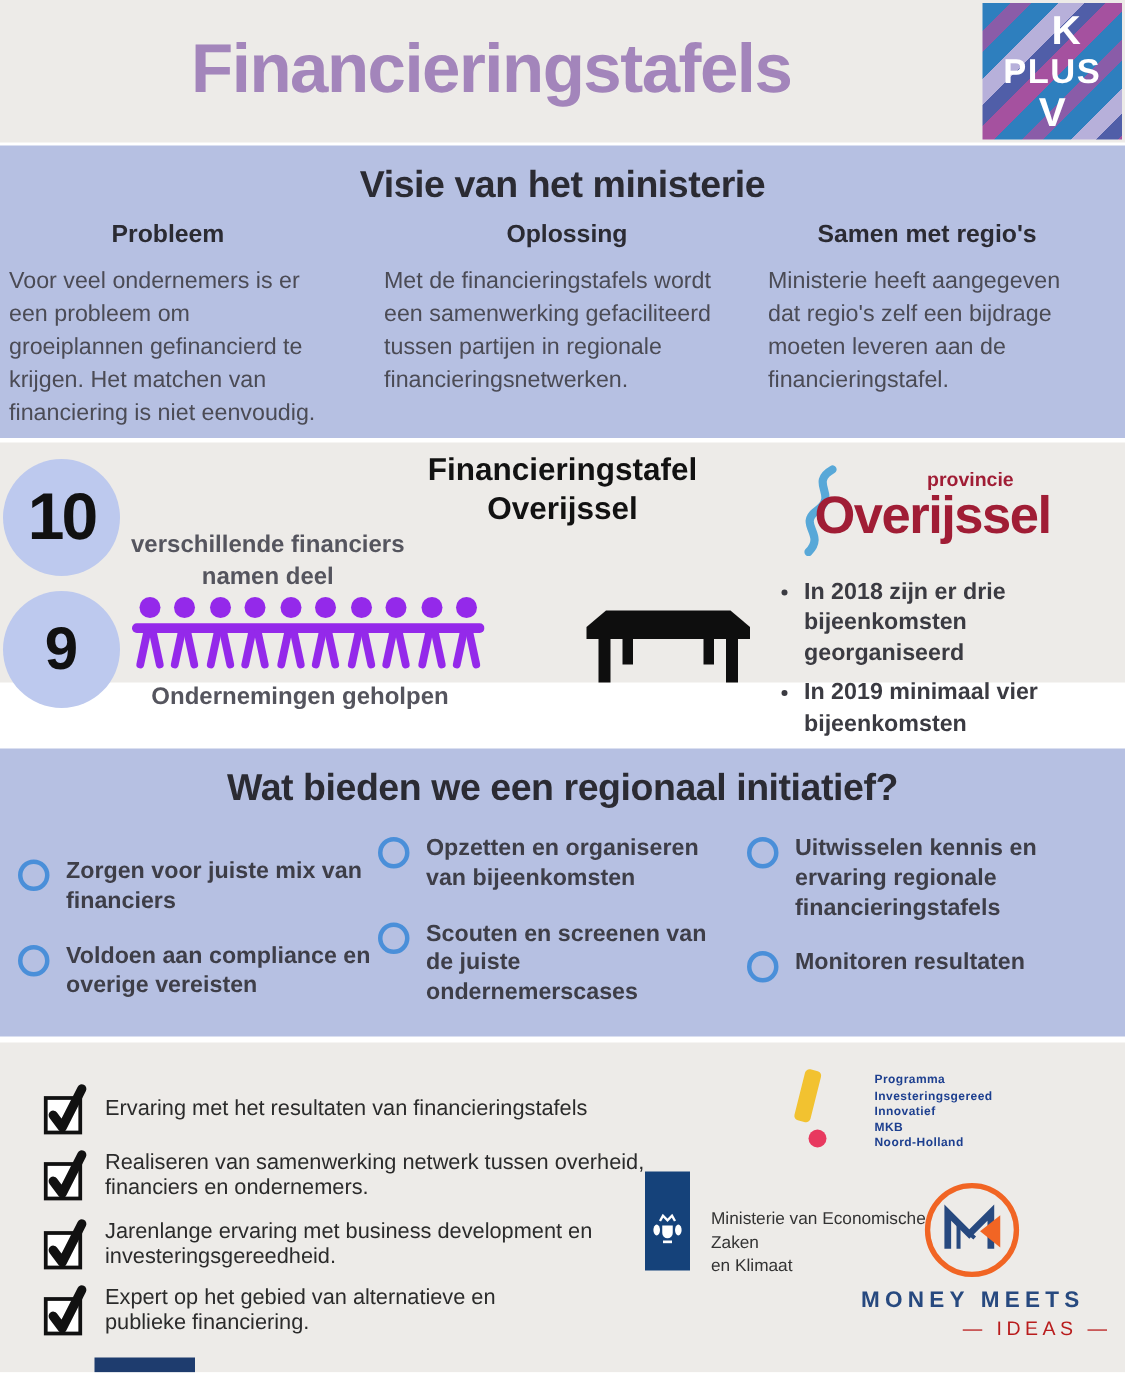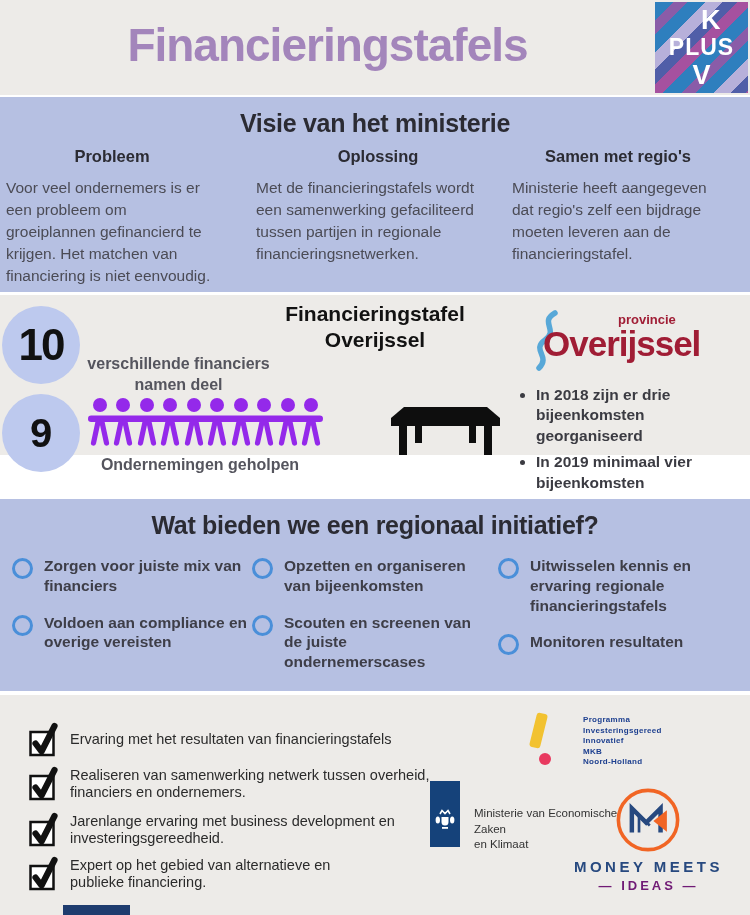--- a/index.html
+++ b/index.html
@@ -55,21 +55,21 @@
   .province svg{position:absolute;left:0;top:0;}
   .people{position:absolute;left:88px;top:102px;}
   .table-icon{position:absolute;left:388px;top:108px;}
   .stat-bullets{position:absolute;left:518px;top:90px;width:190px;margin:0;
     padding-left:18px;color:#3b3b42;}
   .stat-bullets li{font-size:15.5px;font-weight:700;line-height:1.32;margin-bottom:6px;}
 
   
   .offer{top:499px;height:192px;}
   .ocol{position:absolute;top:57px;}
-  .ocol.c1{left:12px;width:238px;}
+  .ocol.c1{left:12px;width:238px;margin-top:15px;}
   .ocol.c2{left:252px;width:238px;}
   .ocol.c3{left:498px;width:250px;}
   .offer-item{display:flex;gap:11px;margin-bottom:17px;align-items:flex-start;}
   .radio{flex:none;width:15px;height:15px;margin-top:2px;border:3px solid #4a8fd9;
     border-radius:50%;background:transparent;}
   .offer-item span.txt{font-size:15.5px;font-weight:700;color:#3e3e48;line-height:1.28;}
 
   
   .bottom{top:695px;height:220px;}
   .chk-row{position:absolute;left:28px;display:flex;align-items:center;gap:12px;}
@@ -90,22 +90,22 @@
 
   .ministry{position:absolute;left:430px;top:86px;width:220px;height:70px;}
   .ministry .banner{position:absolute;left:0;top:0;width:30px;height:66px;background:#15427a;}
   .ministry .banner svg{position:absolute;left:5px;top:28px;}
   .ministry .mtxt{position:absolute;left:44px;top:25px;font-size:11.5px;color:#333333;line-height:1.35;}
 
   .mmi{position:absolute;left:556px;top:90px;width:185px;height:125px;}
   .mmi svg{position:absolute;left:56px;top:0;}
   .mmi .l1{position:absolute;left:0;top:73px;width:100%;text-align:center;font-size:15px;
     font-weight:700;letter-spacing:3.5px;color:#27497f;}
-  .mmi .l2{position:absolute;left:0;top:93px;width:100%;text-align:center;font-size:13px;
-    font-weight:700;letter-spacing:3px;color:#701a75;}
+  .mmi .l2{position:absolute;left:0;top:93px;width:100%;text-align:right;font-size:13px;
+    font-weight:400;letter-spacing:3px;color:#b91c1c;}
 
   .cutbar{position:absolute;left:63px;top:210px;width:67px;height:10px;background:#1e3c6e;}
 </style>
 </head>
 <body>
 
 <div class="page">
 
   <div class="sec header">
     <div class="main-title">Financieringstafels</div>

